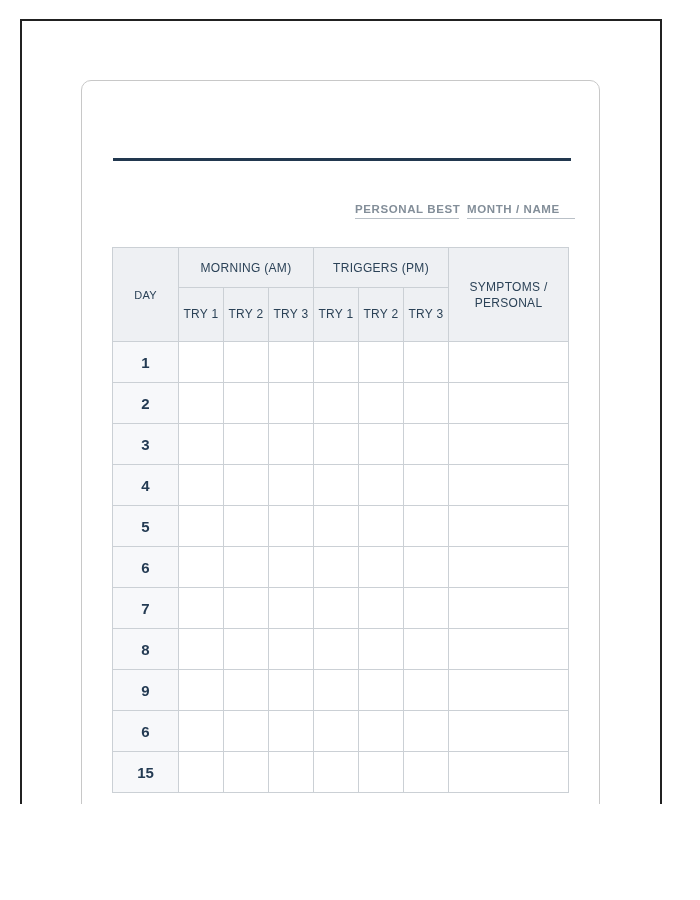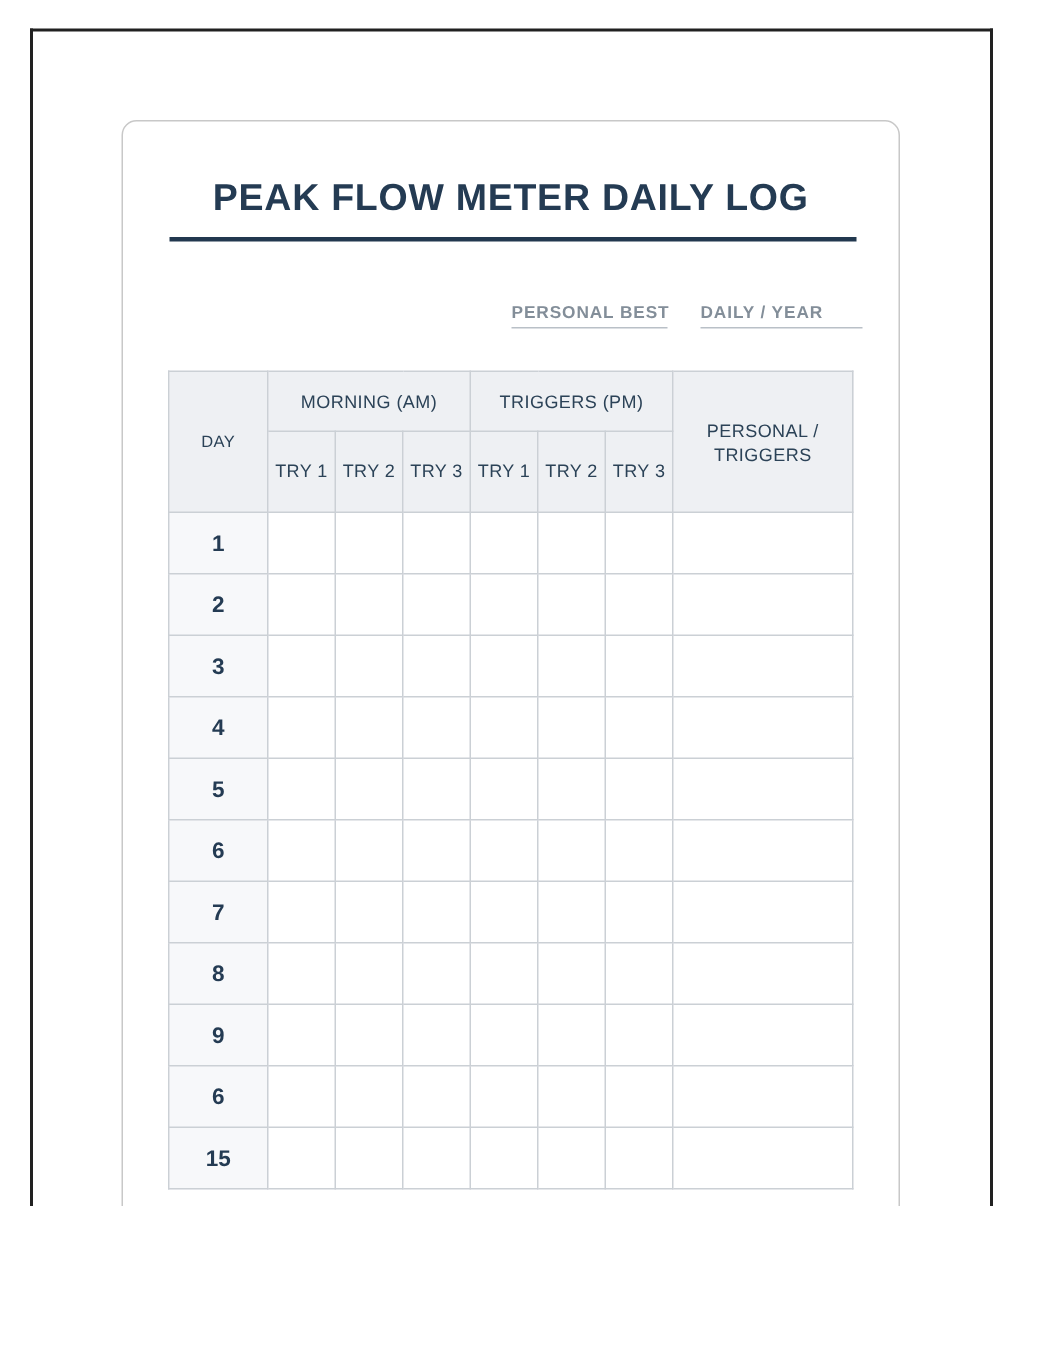--- a/index.html
+++ b/index.html
@@ -64,21 +64,21 @@
     border-bottom: 1px solid #b9c0c7;
   }
   .field-label {
     font-size: 11.5px;
     font-weight: bold;
     letter-spacing: 0.6px;
     color: #838e99;
     white-space: nowrap;
   }
   .field-name  { left: 30px;  width: 208px; }
-  .field-best  { left: 259px; width: 104px; }
+  .field-best  { left: 273px; width: 104px; }
   .field-month { left: 385px; width: 108px; }
 
   .log-table {
     position: absolute;
     top: 166px; left: 30px;
     width: 456px;
     border-collapse: collapse;
     table-layout: fixed;
   }
   .log-table th, .log-table td {
@@ -110,47 +110,46 @@
 </style>
 </head>
 <body>
 
 <div class="stage">
   <div class="clip">
     <div class="page-frame"></div>
 
     <div class="card">
 
-      <h1 class="title">PEAK FLOW METER DAILY LOG</h1>
       <div class="rule"></div>
 
       <div class="field field-best">
         <span class="field-label">PERSONAL BEST</span>
       </div>
       <div class="field field-month">
-        <span class="field-label">DAILY / YEAR</span>
+        <span class="field-label">MONTH / NAME</span>
       </div>
 
       <table class="log-table">
         <colgroup>
           <col style="width:66px">
           <col style="width:45px">
             <col style="width:45px">
             <col style="width:45px">
           <col style="width:45px">
             <col style="width:45px">
             <col style="width:45px">
           <col style="width:120px">
         </colgroup>
         <thead>
           <tr class="group-row">
             <th rowspan="2" class="day-head">DAY</th>
             <th colspan="3" class="group-head">MORNING (AM)</th>
             <th colspan="3" class="group-head">TRIGGERS (PM)</th>
-            <th rowspan="2" class="symptoms-head">PERSONAL / TRIGGERS</th>
+            <th rowspan="2" class="symptoms-head">SYMPTOMS / PERSONAL</th>
           </tr>
           <tr class="try-row">
             <th class="try-head">TRY 1</th>
             <th class="try-head">TRY 2</th>
             <th class="try-head">TRY 3</th>
             <th class="try-head">TRY 1</th>
             <th class="try-head">TRY 2</th>
             <th class="try-head">TRY 3</th>
           </tr>
         </thead>

